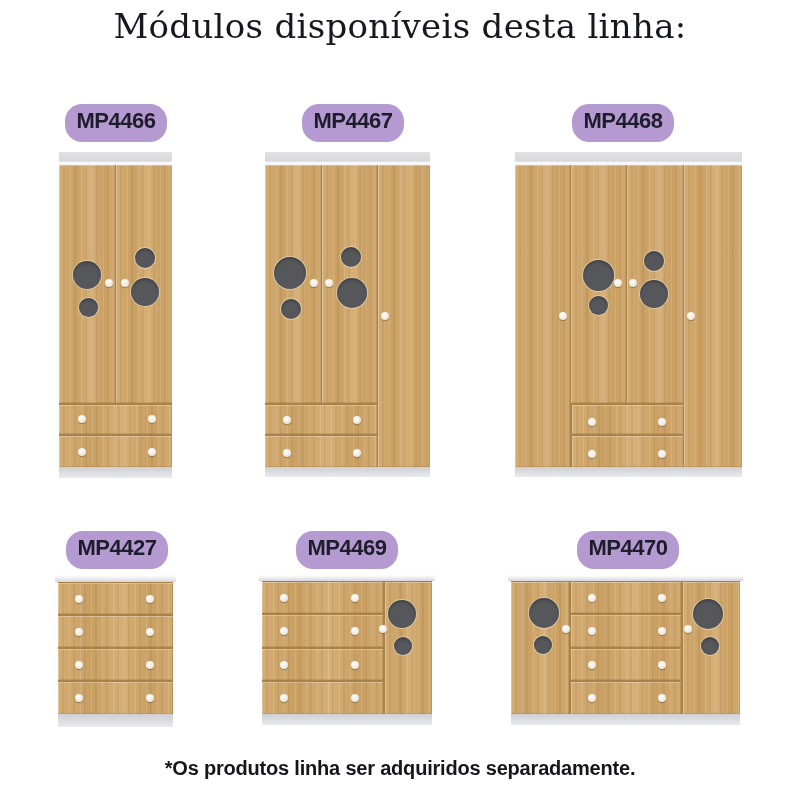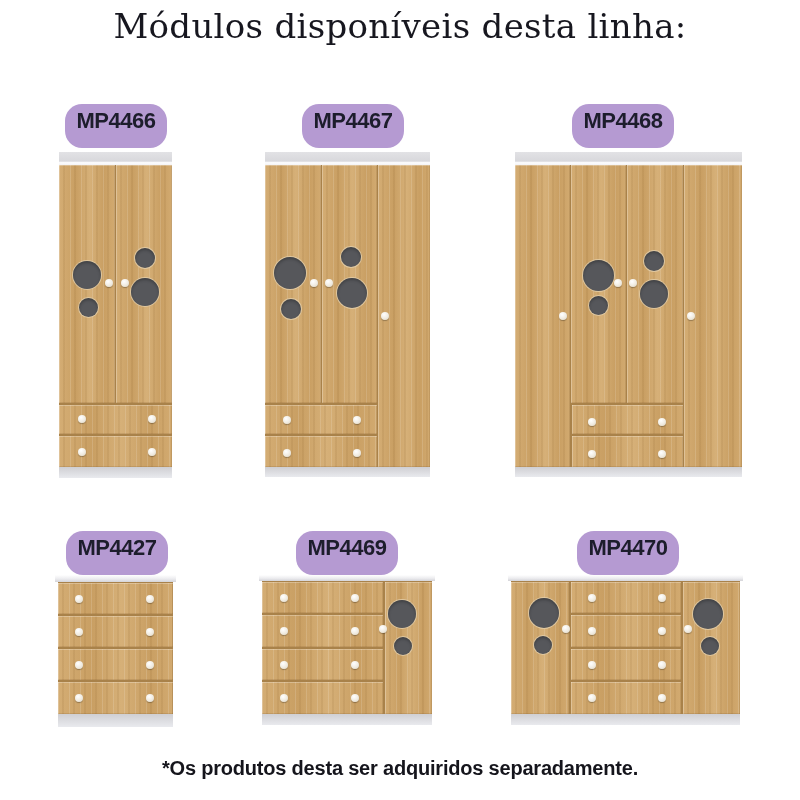--- a/index.html
+++ b/index.html
@@ -10,21 +10,21 @@
   .title{
     position:absolute;top:6px;left:0;width:800px;text-align:center;
     font-family:"DejaVu Serif",serif;font-size:34px;font-weight:400;
     color:#17171f;letter-spacing:0.3px;
   }
   .footnote{
     position:absolute;top:757px;left:0;width:800px;text-align:center;
     font-weight:bold;font-size:20px;color:#15151c;letter-spacing:-0.2px;
   }
   .pill{
-    position:absolute;width:102px;height:44px;line-height:34px;border-radius:17px;
+    position:absolute;width:102px;height:38px;line-height:34px;border-radius:17px;
     background:#b59ad2;color:#1d1d2c;font-weight:bold;font-size:22px;
     text-align:center;letter-spacing:-0.5px;
   }
   .furn{position:absolute;background:#a9824a;}
   .part{position:absolute;}
   .wood{
     background-color:#cda66c;
     background-image:
       repeating-linear-gradient(90deg,
         rgba(255,255,255,0.14) 0px, rgba(255,255,255,0.14) 1px,
@@ -182,13 +182,13 @@
   <div class="knob" style="left:147px;top:19px;"></div>
   <div class="knob" style="left:77px;top:52px;"></div>
   <div class="knob" style="left:147px;top:52px;"></div>
   <div class="knob" style="left:77px;top:86px;"></div>
   <div class="knob" style="left:147px;top:86px;"></div>
   <div class="knob" style="left:77px;top:119px;"></div>
   <div class="knob" style="left:147px;top:119px;"></div>
   <div class="part fbase" style="left:0;top:139px;width:229px;height:11px;"></div>
 </div>
 
-<div class="footnote">*Os produtos desta ser adquiridos separadamente.</div>
+<div class="footnote">*Os produtos linha ser adquiridos separadamente.</div>
 
 </body></html>

